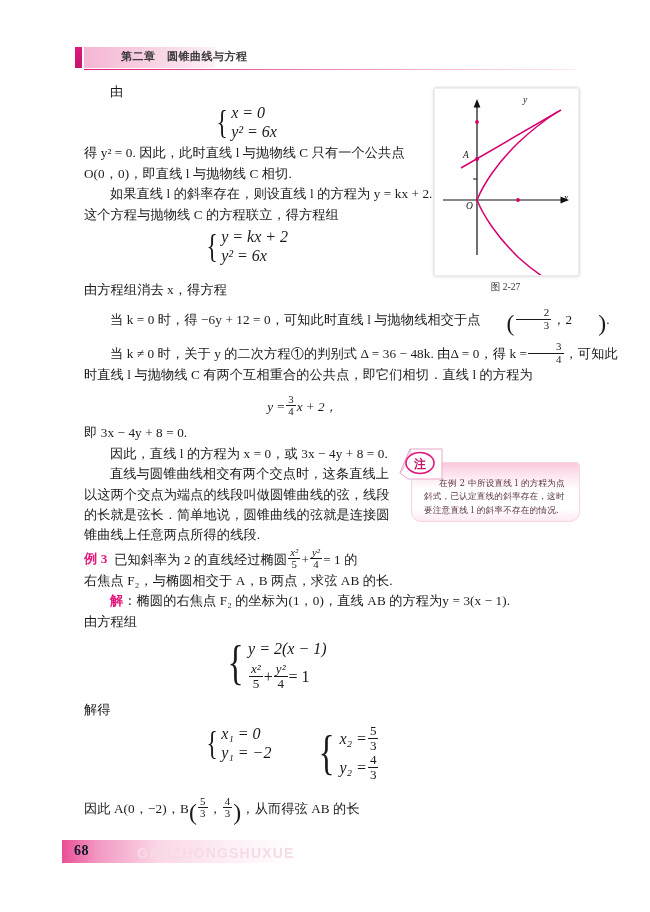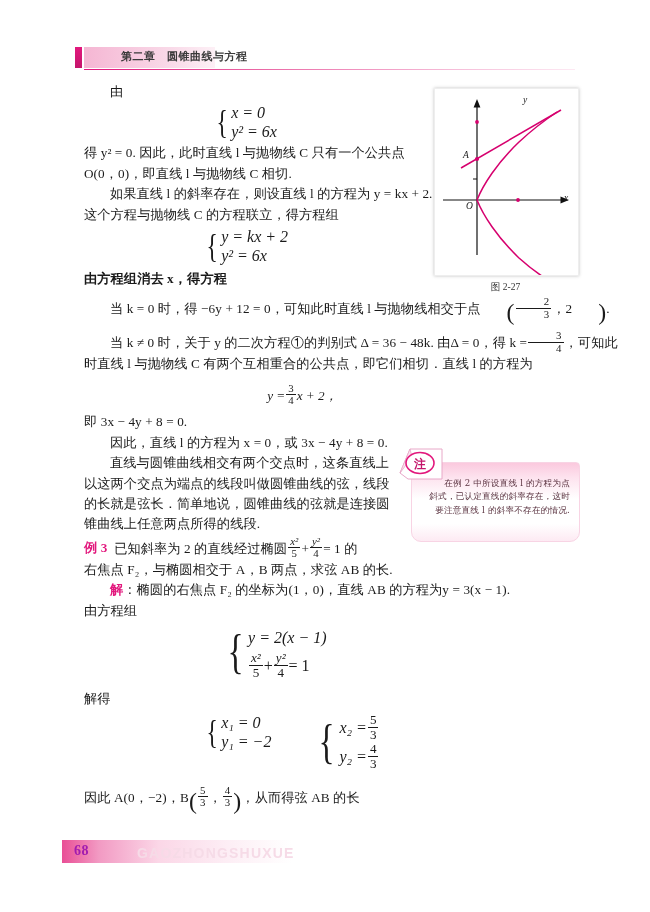--- a/index.html
+++ b/index.html
@@ -145,26 +145,25 @@
     font-size: 9.5px;
     color: #333;
   }
 
   
   #note-box {
     position: absolute;
     left: 411px;
     top: 462px;
     width: 169px;
-    height: 80px;
+    height: 60px;
     border-radius: 4px 4px 10px 10px;
     background: linear-gradient(to bottom, #fbc9de 0%, #fde2ee 18%, #ffffff 46%, #ffffff 78%, #fdeaf3 100%);
     border: 1px solid #f8d4e4;
     box-sizing: border-box;
-    text-align: right;
   }
   #note-text {
     position: absolute;
     left: 12px;
     top: 14px;
     width: 146px;
     font-size: 8.6px;
     line-height: 13.4px;
     color: #5a3340;
     text-indent: 15px;
@@ -191,21 +190,21 @@
     position: absolute;
     left: 0; top: 0;
     width: 230px; height: 23px;
     background: linear-gradient(to right, #e94f96 0%, #f29ac3 16%, #fbd7e7 42%, #fdeef5 72%, #ffffff 100%);
   }
   #footer .pagenum {
     position: absolute;
     left: 12px; top: 3px;
     font-size: 14px;
     font-weight: bold;
-    color: #a21caf;
+    color: #0f172a;
     letter-spacing: 0.5px;
   }
   #footer .wmk {
     position: absolute;
     left: 75px; top: 5px;
     font-size: 14px;
     letter-spacing: 1.2px;
     color: #f6dbe7;
     font-family: "Liberation Sans", sans-serif;
     font-weight: bold;
@@ -278,21 +277,21 @@
   <div class="ln">这个方程与抛物线 C 的方程联立，得方程组</div>
 
   <div class="sys" style="padding-left:120px;margin-top:2px;">
     <span class="brace">{</span>
     <span class="rows">
       <span class="sys-row m">y = kx + 2</span><br>
       <span class="sys-row m">y² = 6x</span>
     </span>
   </div>
 
-  <div class="ln" style="margin-top:4px;font-weight:bold;">由方程组消去 x，得方程</div>
+  <div class="ln" style="margin-top:15px;">由方程组消去 x，得方程</div>
 
 
   <div class="ln ind" style="margin-top:7px;">
     <span>当 k = 0 时，得 −6y + 12 = 0，可知此时直线 l 与抛物线相交于点</span><span class="bigparen">(</span><span class="frac"><span class="num">2</span><span class="den">3</span></span><span>，2</span><span class="bigparen">)</span><span>.</span>
   </div>
 
   <div class="ln ind" style="margin-top:9px;">
     <span>当 k ≠ 0 时，关于 y 的二次方程①的判别式 Δ = 36 − 48k. 由Δ = 0，得 k =</span><span class="frac"><span class="num">3</span><span class="den">4</span></span><span>，可知此</span>
   </div>
 

